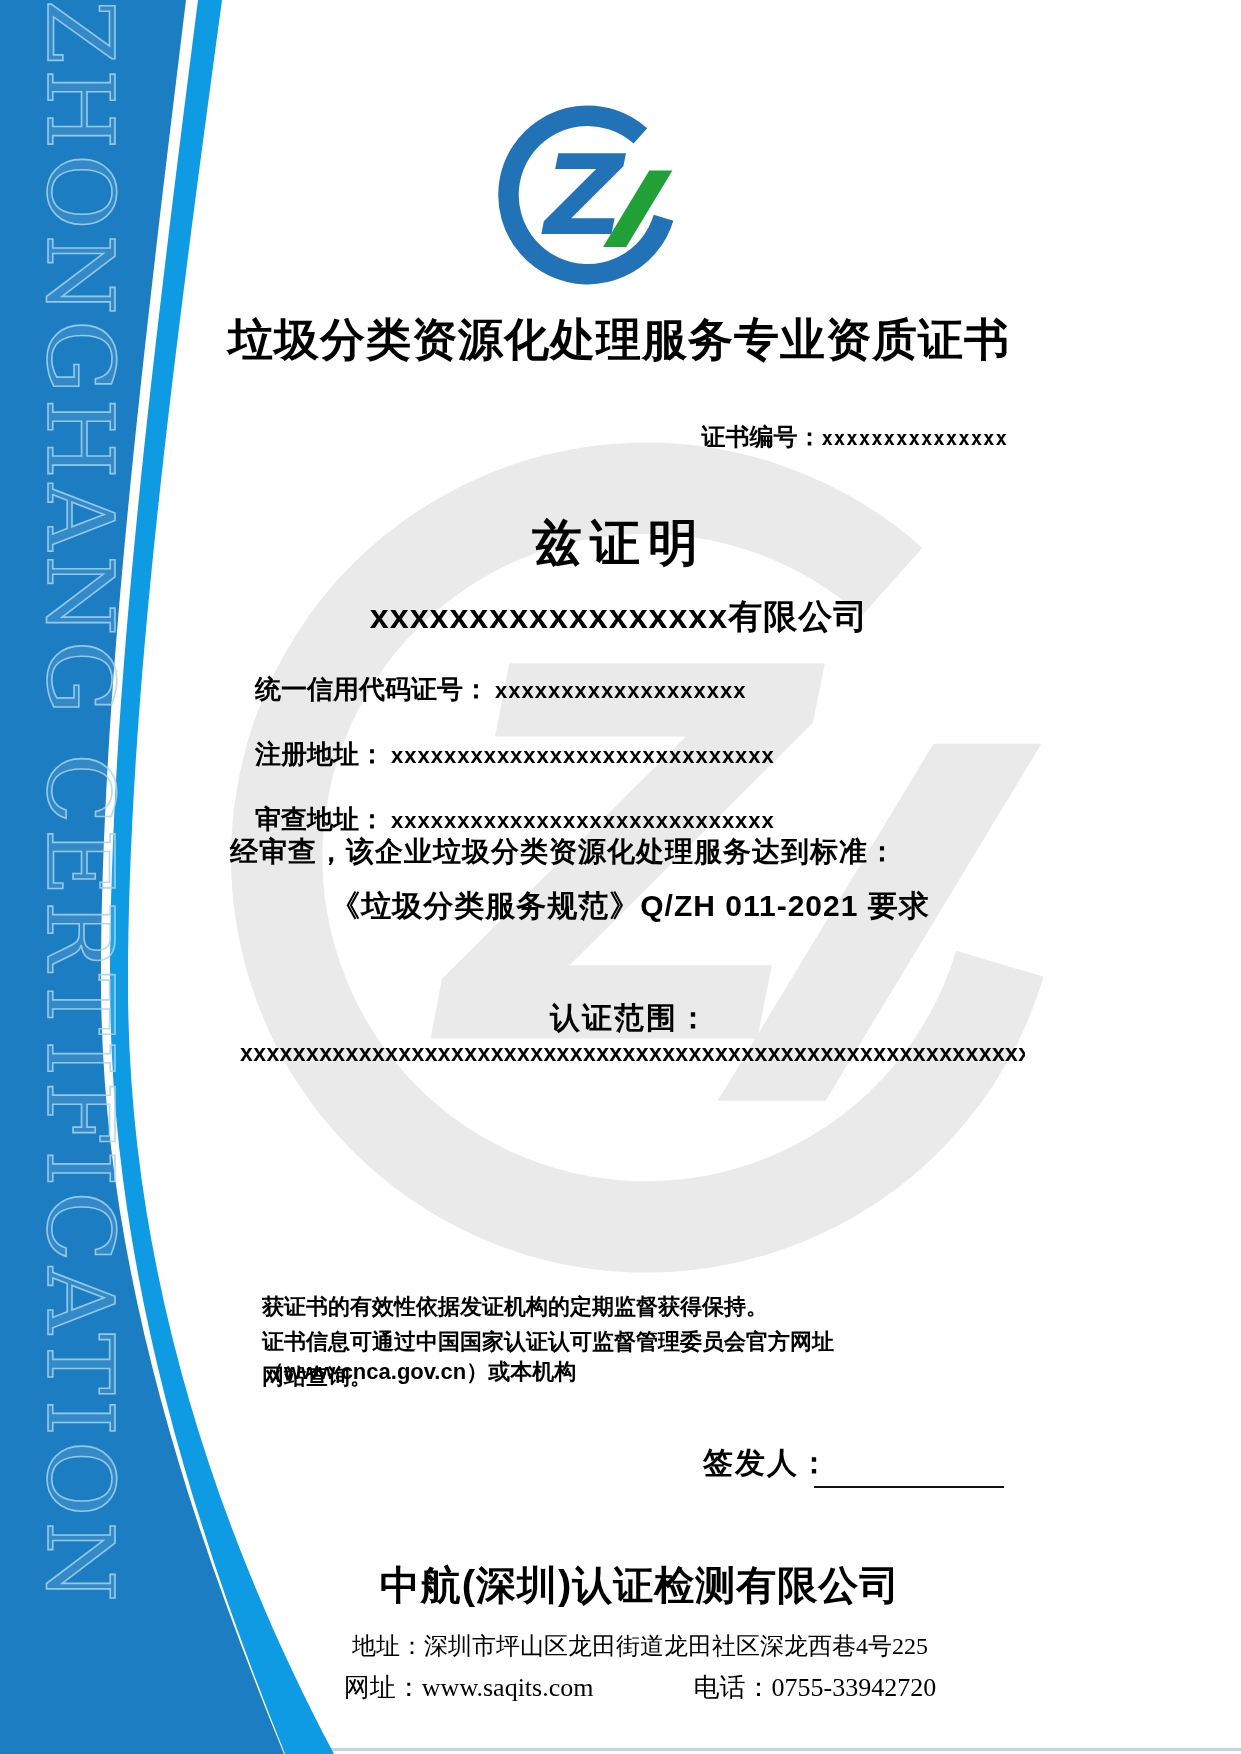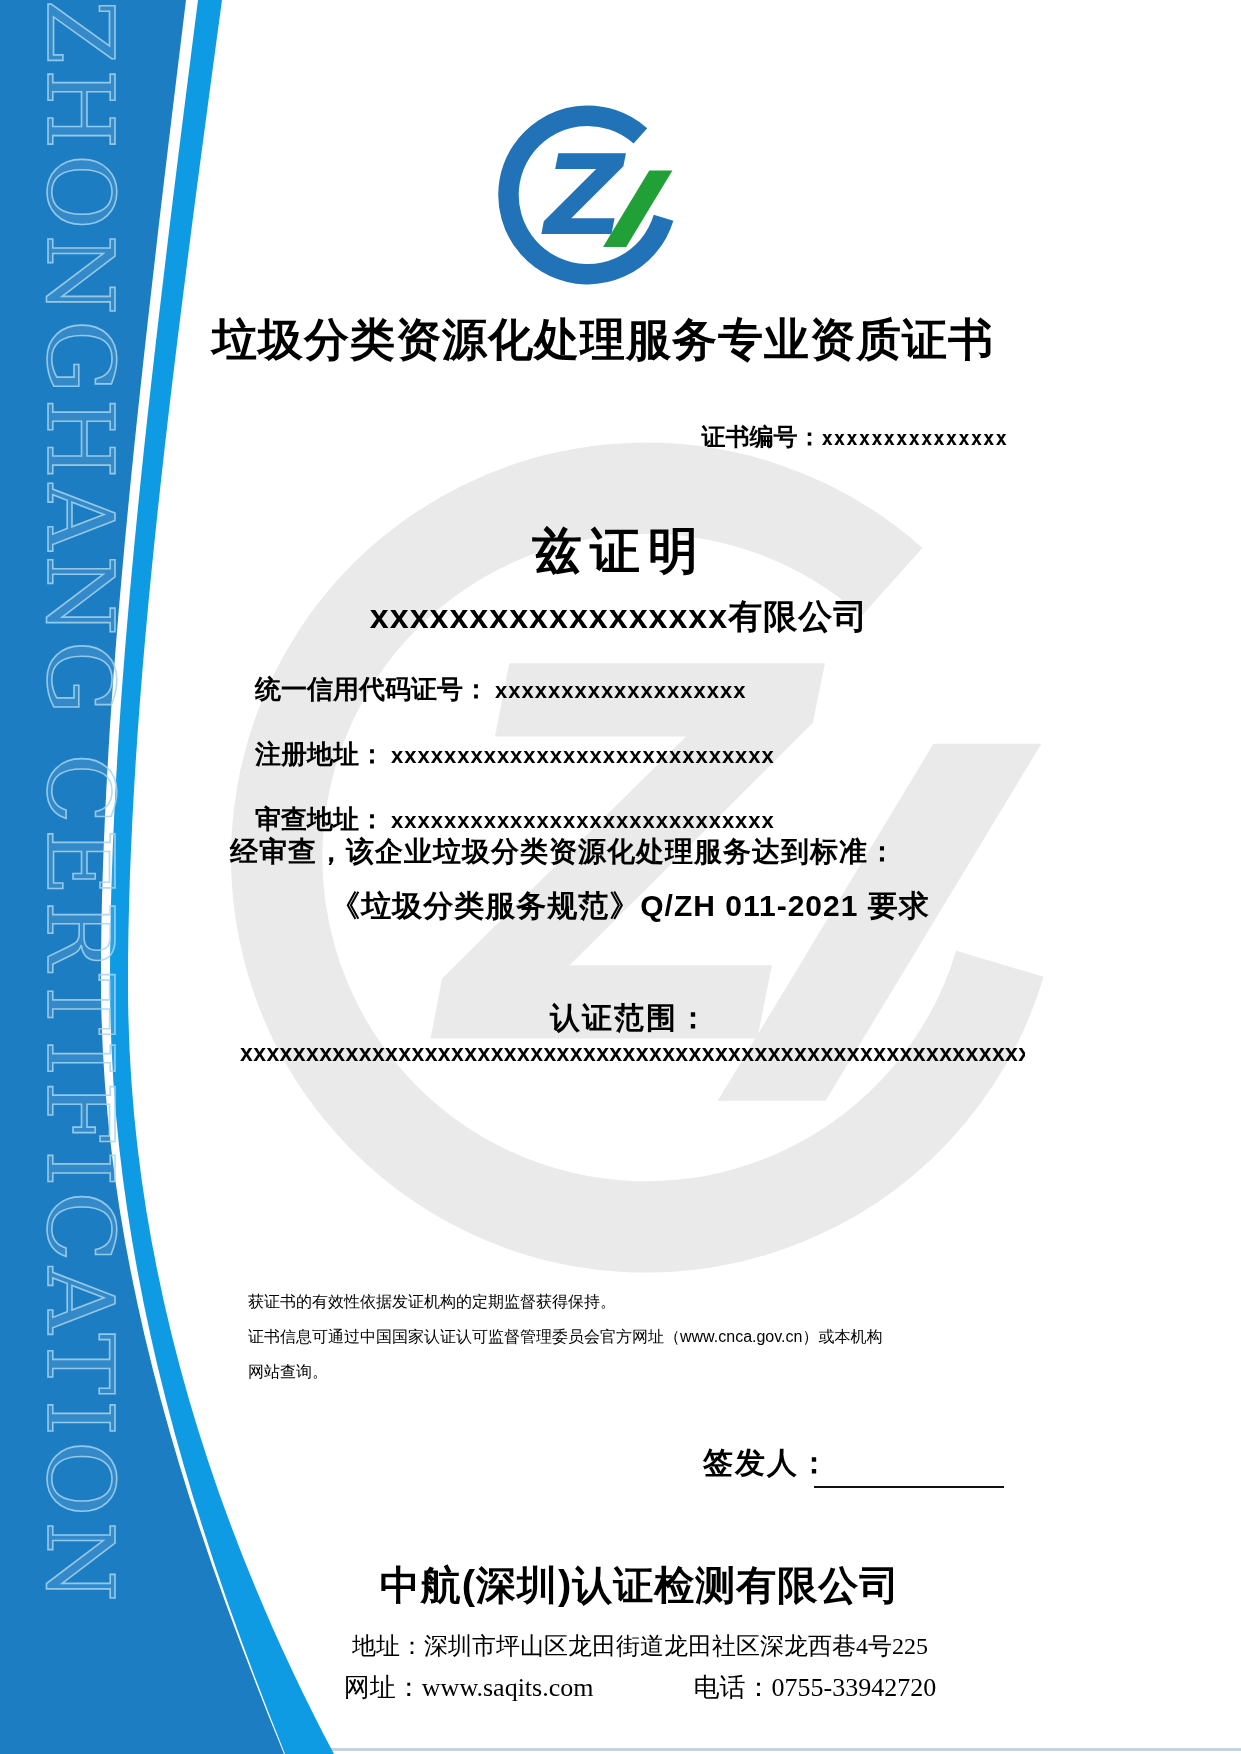--- a/index.html
+++ b/index.html
@@ -18,43 +18,43 @@
     color:rgba(255,255,255,0.10);
     -webkit-text-stroke:1.6px rgba(166,211,238,0.85);
     white-space:nowrap;user-select:none;
   }
   
   .watermark{left:228px;top:420px;width:830px;height:880px;z-index:0;}
   
   .logo{left:498px;top:98px;width:178px;height:195px;z-index:4;}
   
   .content{z-index:5;}
-  .title{left:212px;top:310px;width:782px;text-align:left;
+  .title{left:228px;top:310px;width:782px;text-align:left;
          font-size:45px;font-weight:800;letter-spacing:1px;}
   .certno{left:230px;top:421px;width:778px;text-align:right;font-size:24px;font-weight:600;}
   .certno .val{font-family:"DejaVu Sans Mono","Liberation Mono",monospace;
                font-size:19px;font-weight:700;letter-spacing:1px;}
   .certify{left:230px;top:510px;width:778px;text-align:center;
-           font-size:50px;font-weight:600;letter-spacing:8px;margin-top:8px;}
+           font-size:50px;font-weight:600;letter-spacing:8px;}
   .company{left:230px;top:594px;width:778px;text-align:center;
            font-size:34px;font-weight:600;letter-spacing:1px;}
   .field{left:255px;width:770px;font-size:26px;font-weight:600;}
   .field .val{font-size:22px;font-weight:600;letter-spacing:1px;margin-left:6px;}
   .f1{top:672px;} .f2{top:737px;} .f3{top:802px;}
   .statement{left:230px;top:833px;width:800px;text-align:left;
              font-size:28px;font-weight:600;letter-spacing:1px;}
   .standard{left:230px;top:886px;width:800px;text-align:center;
             font-size:30px;font-weight:700;letter-spacing:1px;}
   .scope-label{left:230px;top:998px;width:800px;text-align:center;
                font-size:30px;font-weight:700;letter-spacing:2px;}
   .scope-value{left:240px;top:1040px;width:785px;font-size:23px;font-weight:600;
                letter-spacing:0.4px;white-space:nowrap;overflow:hidden;}
   .dates{left:255px;top:1137px;width:762px;display:flex;justify-content:space-between;
          font-size:26px;font-weight:600;}
-  .note{left:248px;width:760px;font-size:16px;font-weight:400;}
+  .note{left:262px;width:760px;font-size:22px;font-weight:700;}
   .n1{top:1292px;} .n2{top:1327px;} .n3{top:1362px;}
   .signer{left:703px;top:1443px;font-size:30px;font-weight:600;letter-spacing:2px;}
   .signer-line{left:814px;top:1486px;width:190px;height:2px;background:#111;}
   .org{left:230px;top:1558px;width:820px;text-align:center;
        font-size:40px;font-weight:600;letter-spacing:1px;}
   .addr{left:230px;top:1630px;width:820px;text-align:center;
         font-size:24px;font-family:"Liberation Serif","DejaVu Serif",serif;}
   .contact{left:230px;top:1670px;width:820px;display:flex;justify-content:center;gap:100px;
            font-size:26px;font-family:"Liberation Serif","DejaVu Serif",serif;}
   .bottom-rule{left:0;top:1748px;width:1241px;height:3px;background:#c5d3de;z-index:1;}

